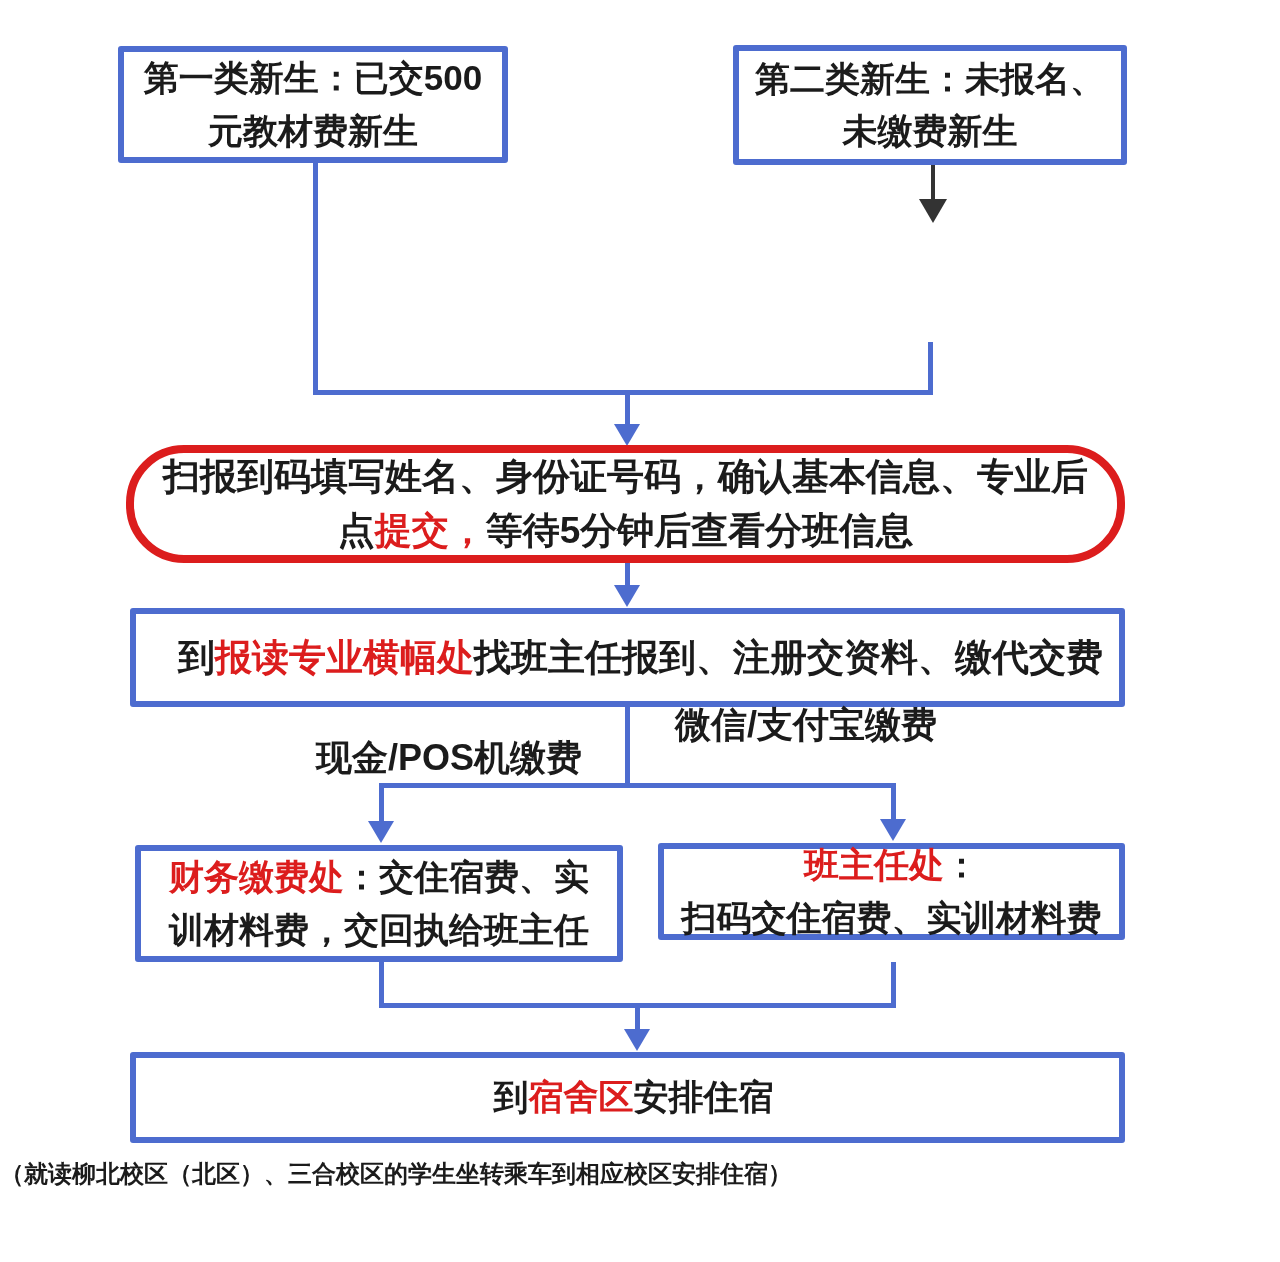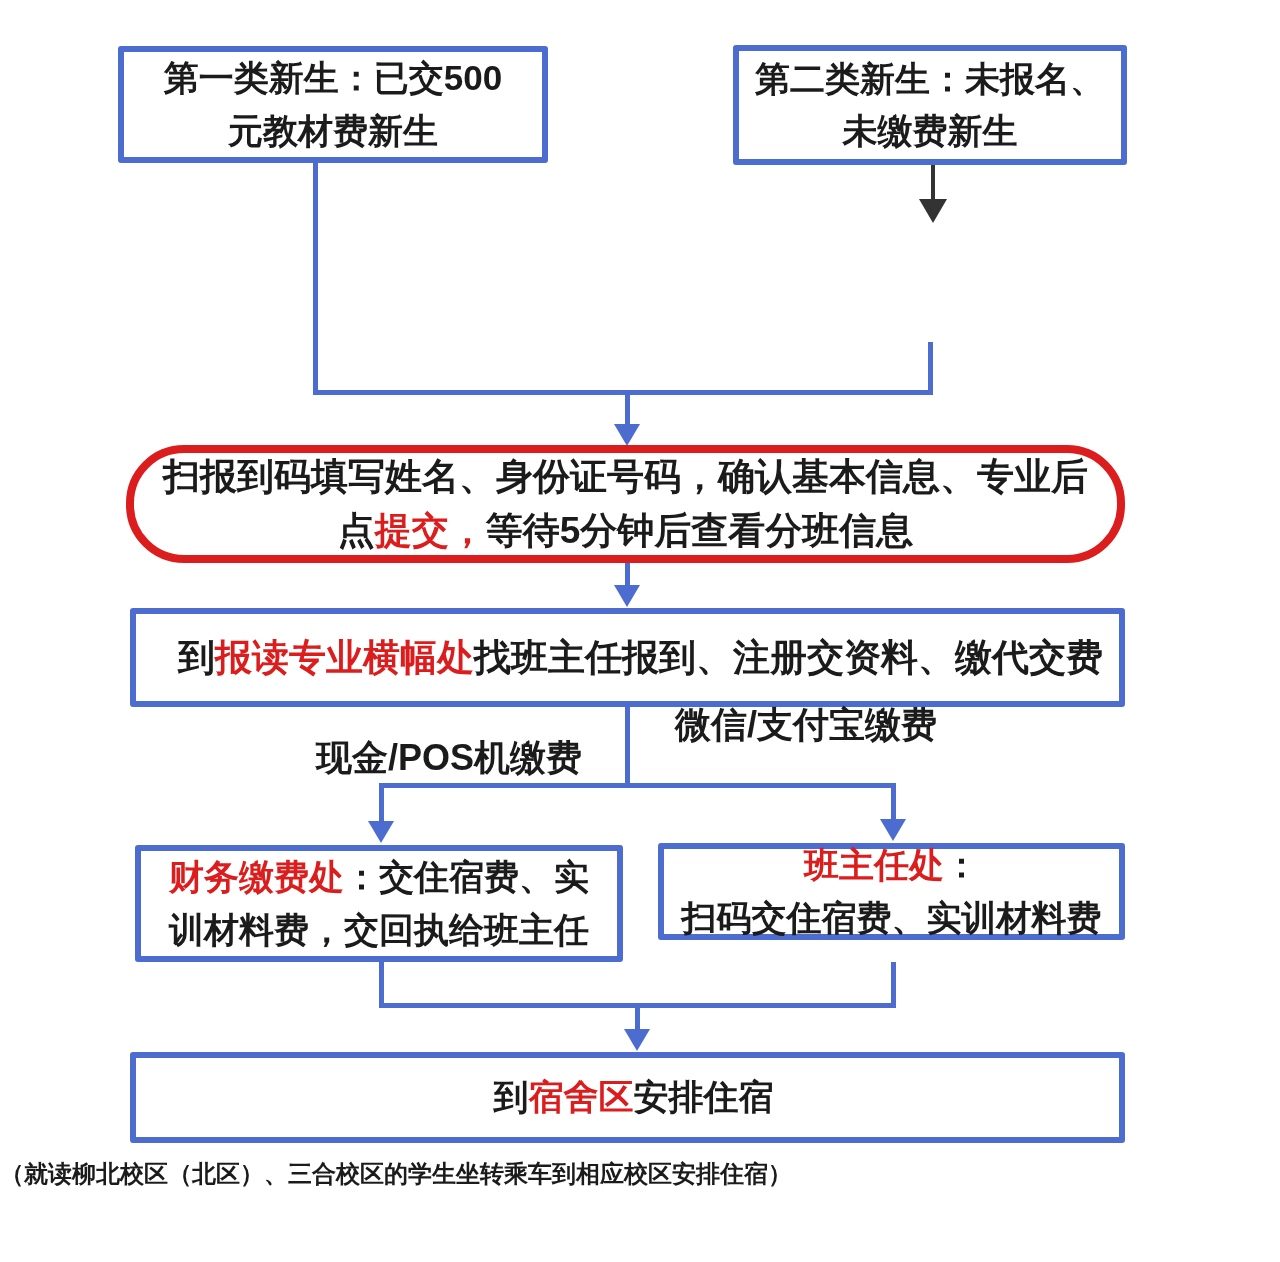--- a/index.html
+++ b/index.html
@@ -38,21 +38,21 @@
   .caption {
     position:absolute; left:0; width:100%; text-align:left;
     font-weight:700; font-size:24px; color:#1b1b1b; white-space:nowrap;
   }
 </style>
 </head>
 <body>
 
 <div class="canvas">
 
-  <div class="node" style="left:118px; top:46px; width:430px; height:117px;">
+  <div class="node" style="left:118px; top:46px; width:390px; height:117px;">
     <div class="node-text"><span>第一类新生：已交500</span><br><span>元教材费新生</span></div>
   </div>
 
   <div class="node" style="left:733px; top:45px; width:394px; height:120px;">
     <div class="node-text"><span>第二类新生：未报名、</span><br><span>未缴费新生</span></div>
   </div>
 
   <div class="vline black" style="left:931px; top:165px; height:36px;"></div>
   <div class="arrowhead black" style="left:919px; top:199px;"></div>
 

